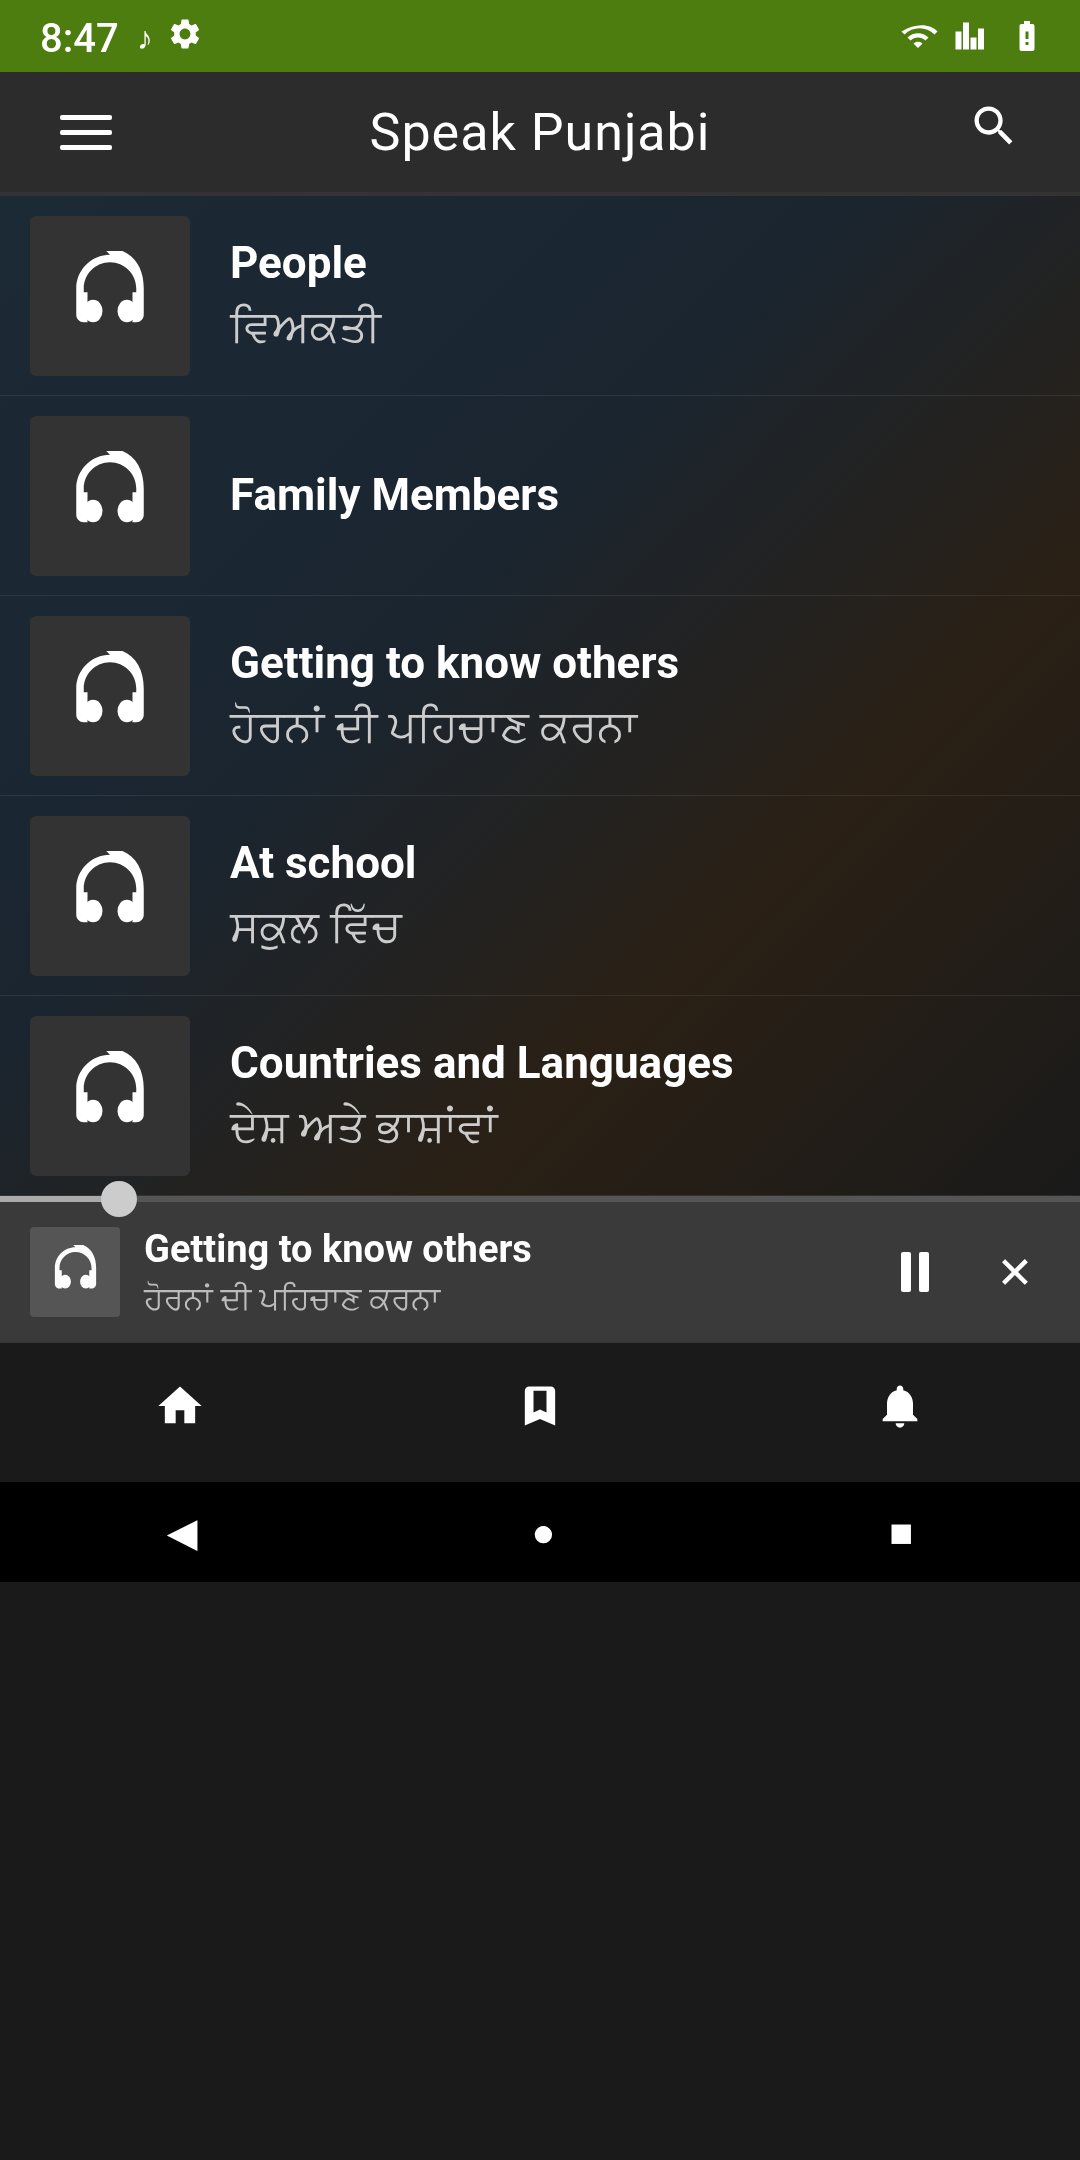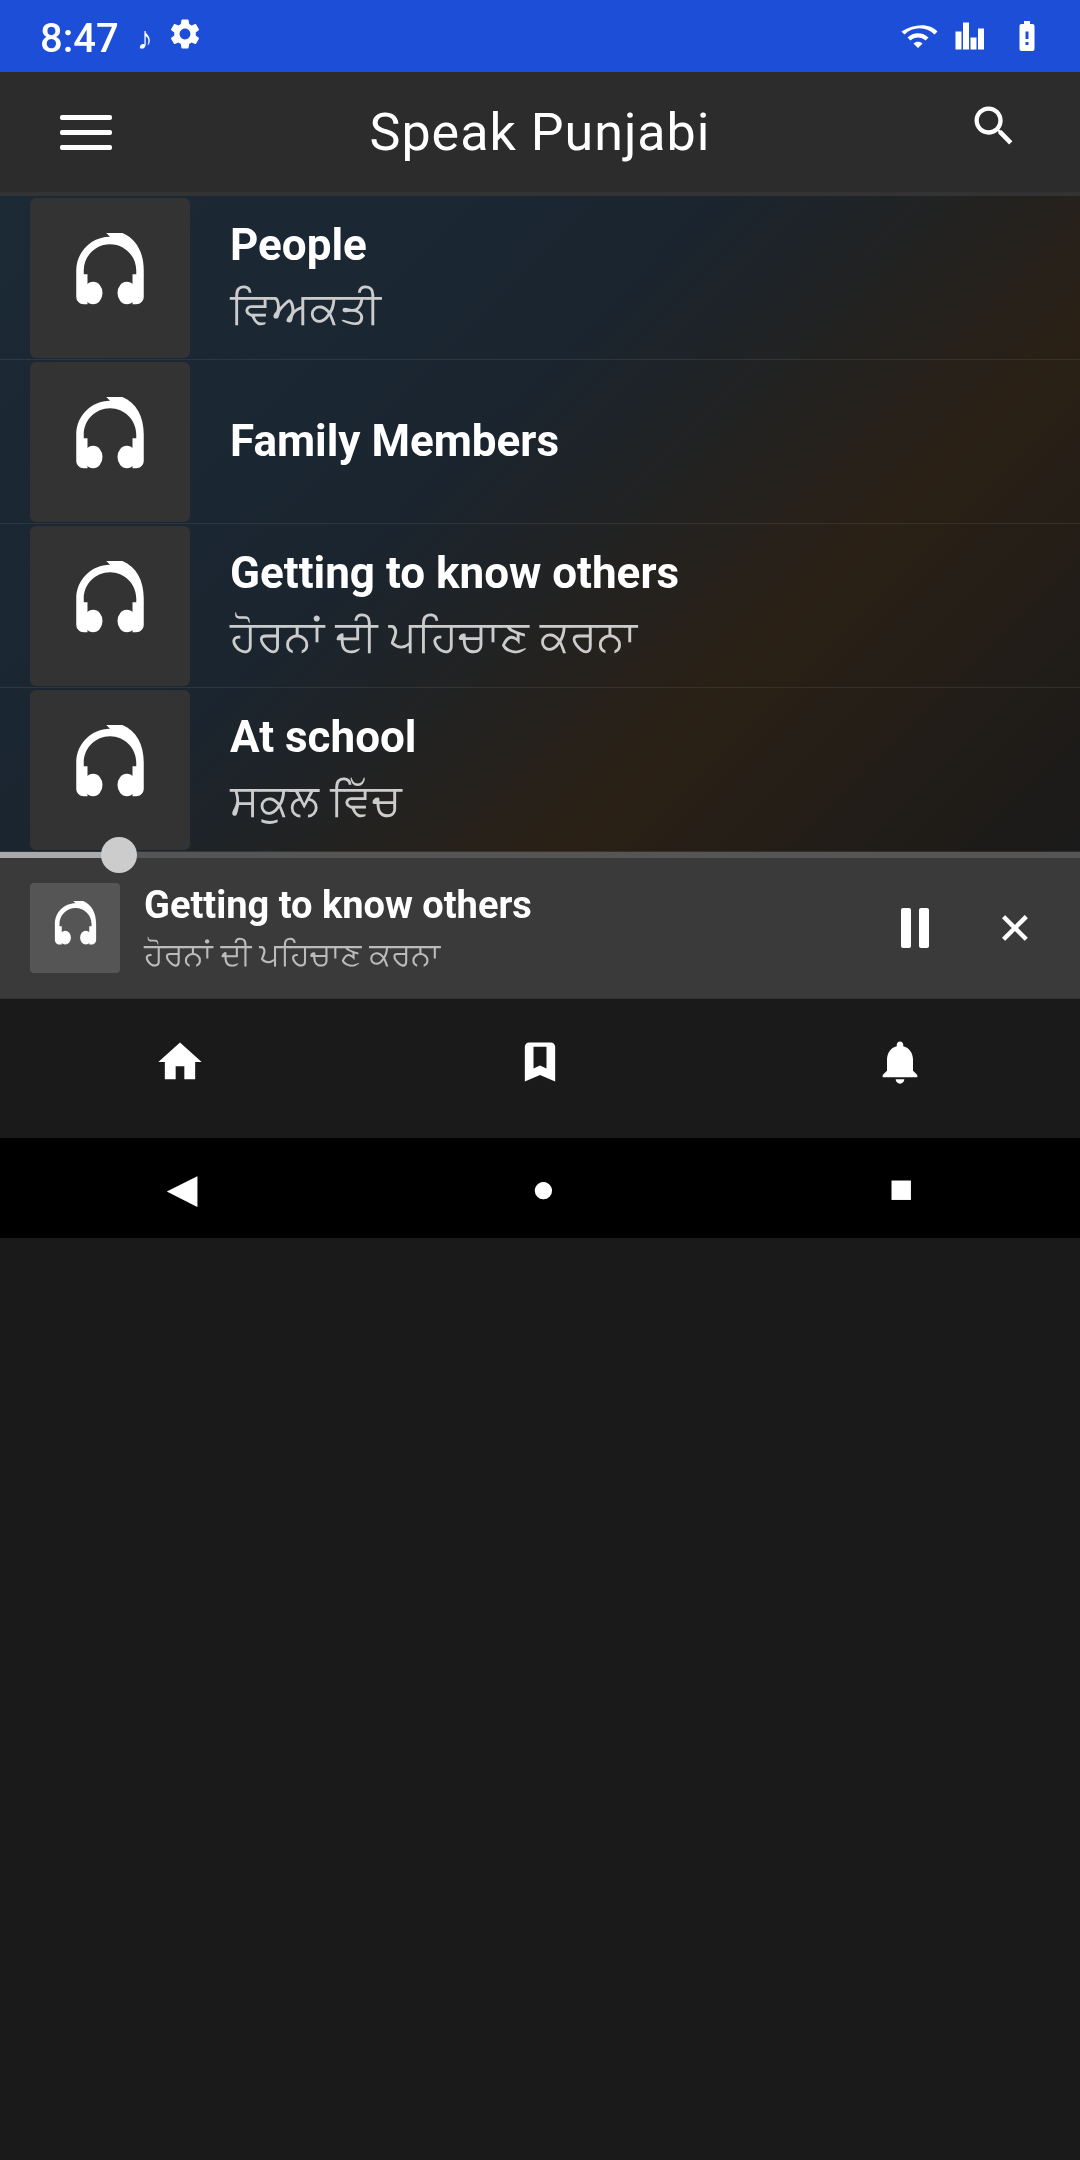--- a/index.html
+++ b/index.html
@@ -10,21 +10,21 @@
       color: #ffffff;
       font-family: 'Roboto', Arial, sans-serif;
       width: 1080px;
       min-height: 2160px;
       overflow-x: hidden;
       position: relative;
     }
 
     
     .status-bar {
-      background: #1d4ed8;
+      background: #4d7c0f;
       display: flex;
       justify-content: space-between;
       align-items: center;
       padding: 18px 32px 14px 40px;
       height: 72px;
     }
 
     .status-left {
       display: flex;
       align-items: center;
@@ -101,21 +101,21 @@
     
     .list-container {
       background: linear-gradient(135deg, #1c2a35 0%, #1a2530 40%, #2a2015 70%, #1a1a1a 100%);
       flex: 1;
     }
 
     .list-item {
       display: flex;
       align-items: center;
       padding: 14px 30px;
-      height: 164px;
+      height: 200px;
       border-bottom: 1px solid rgba(255,255,255,0.08);
       cursor: pointer;
       position: relative;
     }
 
     .item-thumbnail {
       width: 160px;
       height: 160px;
       background: #333333;
       border-radius: 6px;
@@ -401,20 +401,33 @@
         <ellipse cx="7.5" cy="16" rx="2.5" ry="3" fill="white"></ellipse>
         <ellipse cx="16.5" cy="16" rx="2.5" ry="3" fill="white"></ellipse>
       </svg>
     </div>
     <div class="item-text">
       <span class="item-title">At school</span>
       <span class="item-subtitle">ਸਕੁਲ ਵਿੱਚ</span>
     </div>
   </div>
 
+  <div class="list-item">
+    <div class="item-thumbnail headphone-icon">
+      <svg viewBox="0 0 24 24" fill="white">
+        <path d="M12 1C7.03 1 3 5.03 3 10v7c0 1.1.9 2 2 2h1v-8H5v-1c0-3.87 3.13-7 7-7s7 3.13 7 7v1h-1v8h1c1.1 0 2-.9 2-2v-7c0-6.97-4.03-11-11-11z"></path>
+        <ellipse cx="7.5" cy="16" rx="2.5" ry="3" fill="white"></ellipse>
+        <ellipse cx="16.5" cy="16" rx="2.5" ry="3" fill="white"></ellipse>
+      </svg>
+    </div>
+    <div class="item-text">
+      <span class="item-title">Countries and Languages</span>
+      <span class="item-subtitle">ਦੇਸ਼ ਅਤੇ ਭਾਸ਼ਾਂਵਾਂ</span>
+    </div>
+  </div>
 
 </div>
 
 <div class="now-playing-bar">
   <div class="progress-bar-container">
     <div class="progress-bar-fill"></div>
     <div class="progress-thumb"></div>
   </div>
   <div class="now-playing-content">
     <div class="now-playing-thumb">

